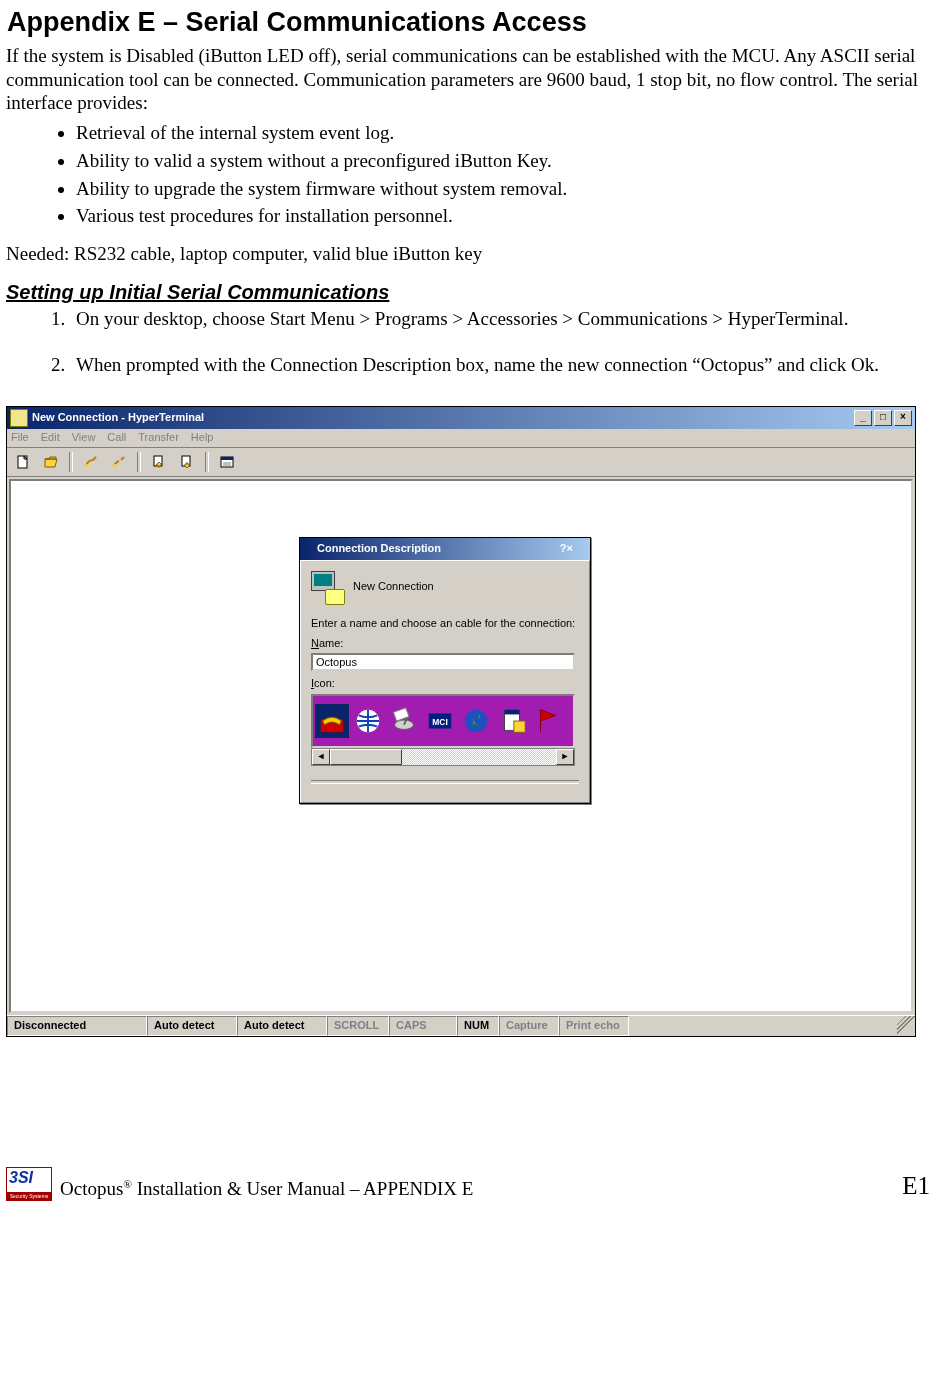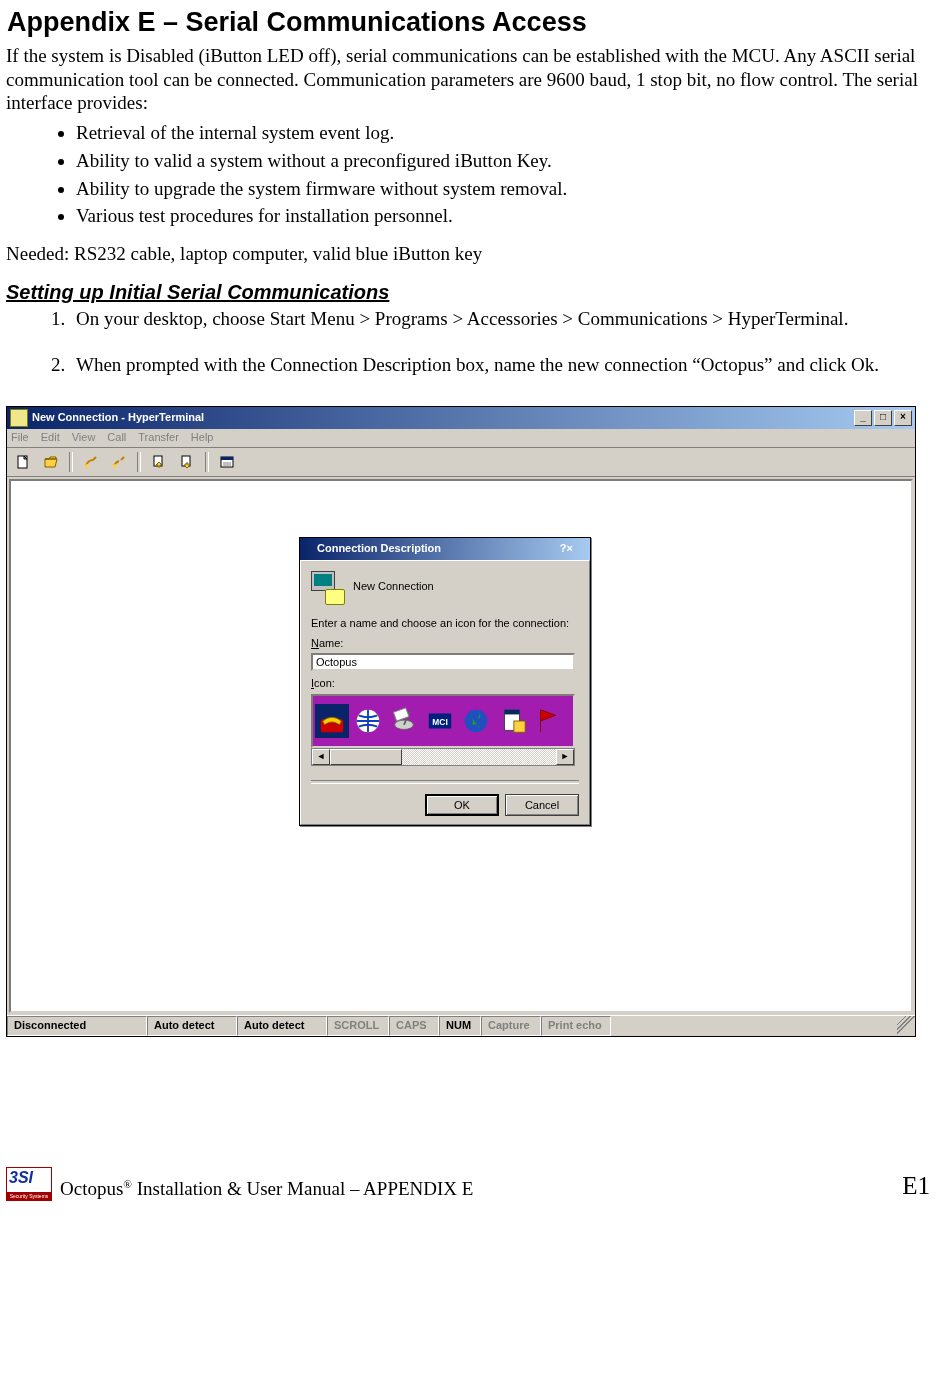--- a/index.html
+++ b/index.html
@@ -137,21 +137,21 @@
     border-left-color: #808080;
     border-right-color: #fff;
     border-bottom-color: #fff;
     padding: 2px 6px;
     font-size: 11px;
     box-sizing: border-box;
     font-weight: bold;
   }
   .ht-statusbar .grey { color: #808080; }
   .c1{width:140px;} .c2{width:90px;} .c3{width:90px;}
-  .c4{width:62px;} .c5{width:50px;} .c6{width:42px;}
+  .c4{width:62px;} .c5{width:68px;} .c6{width:42px;}
   .c7{width:60px;} .c8{width:70px;}
   .grip {
     margin-left: auto;
     width: 18px;
     background:
       linear-gradient(135deg, transparent 6px, #808080 6px, #808080 7px, transparent 7px),
       linear-gradient(135deg, transparent 9px, #808080 9px, #808080 10px, transparent 10px),
       linear-gradient(135deg, transparent 12px, #808080 12px, #808080 13px, transparent 13px);
   }
 
@@ -437,21 +437,21 @@
         <div class="wbtn">×</div>
       </div>
       <div class="dlg-body">
         <div class="dlg-row1">
           <div class="dlg-icon">
             <div class="mon"></div>
               <div class="ph"></div>
           </div>
           <span>New Connection</span>
         </div>
-        <div style="font-size:11px;">Enter a name and choose an icon for the connection:</div>
+        <div style="font-size:11px;">Enter a name and choose an cable for the connection:</div>
         <div class="dlg-label"><u>N</u>ame:</div>
         <input class="dlg-input" value="Octopus" style="">
         <div class="dlg-label"><u>I</u>con:</div>
         <div class="icon-row-wrap">
           <div class="icon-row">
             <div class="pick sel">
                 <svg width="30" height="30" viewBox="0 0 32 32">
                   <rect x="4" y="14" width="24" height="14" rx="2" fill="#cc0000"></rect>
                   <path d="M6 16 Q16 8 26 16 L24 20 Q16 14 8 20 Z" fill="#ffcc00" stroke="#806000"></path>
                 </svg>
@@ -496,24 +496,20 @@
           </div>
           <div class="scrollbar">
             <div class="sbtn">◄</div>
             <div class="strack">
                 <div class="sthumb"></div>
               </div>
             <div class="sbtn">►</div>
           </div>
         </div>
         <div class="dlg-sep"></div>
-        <div class="dlg-btns">
-          <button class="btn def">OK</button>
-          <button class="btn">Cancel</button>
-        </div>
       </div>
     </div>
 
   </div>
   <div class="ht-statusbar">
     <div class="cell c1">Disconnected</div>
     <div class="cell c2">Auto detect</div>
     <div class="cell c3">Auto detect</div>
     <div class="cell c4 grey">SCROLL</div>
     <div class="cell c5 grey">CAPS</div>

